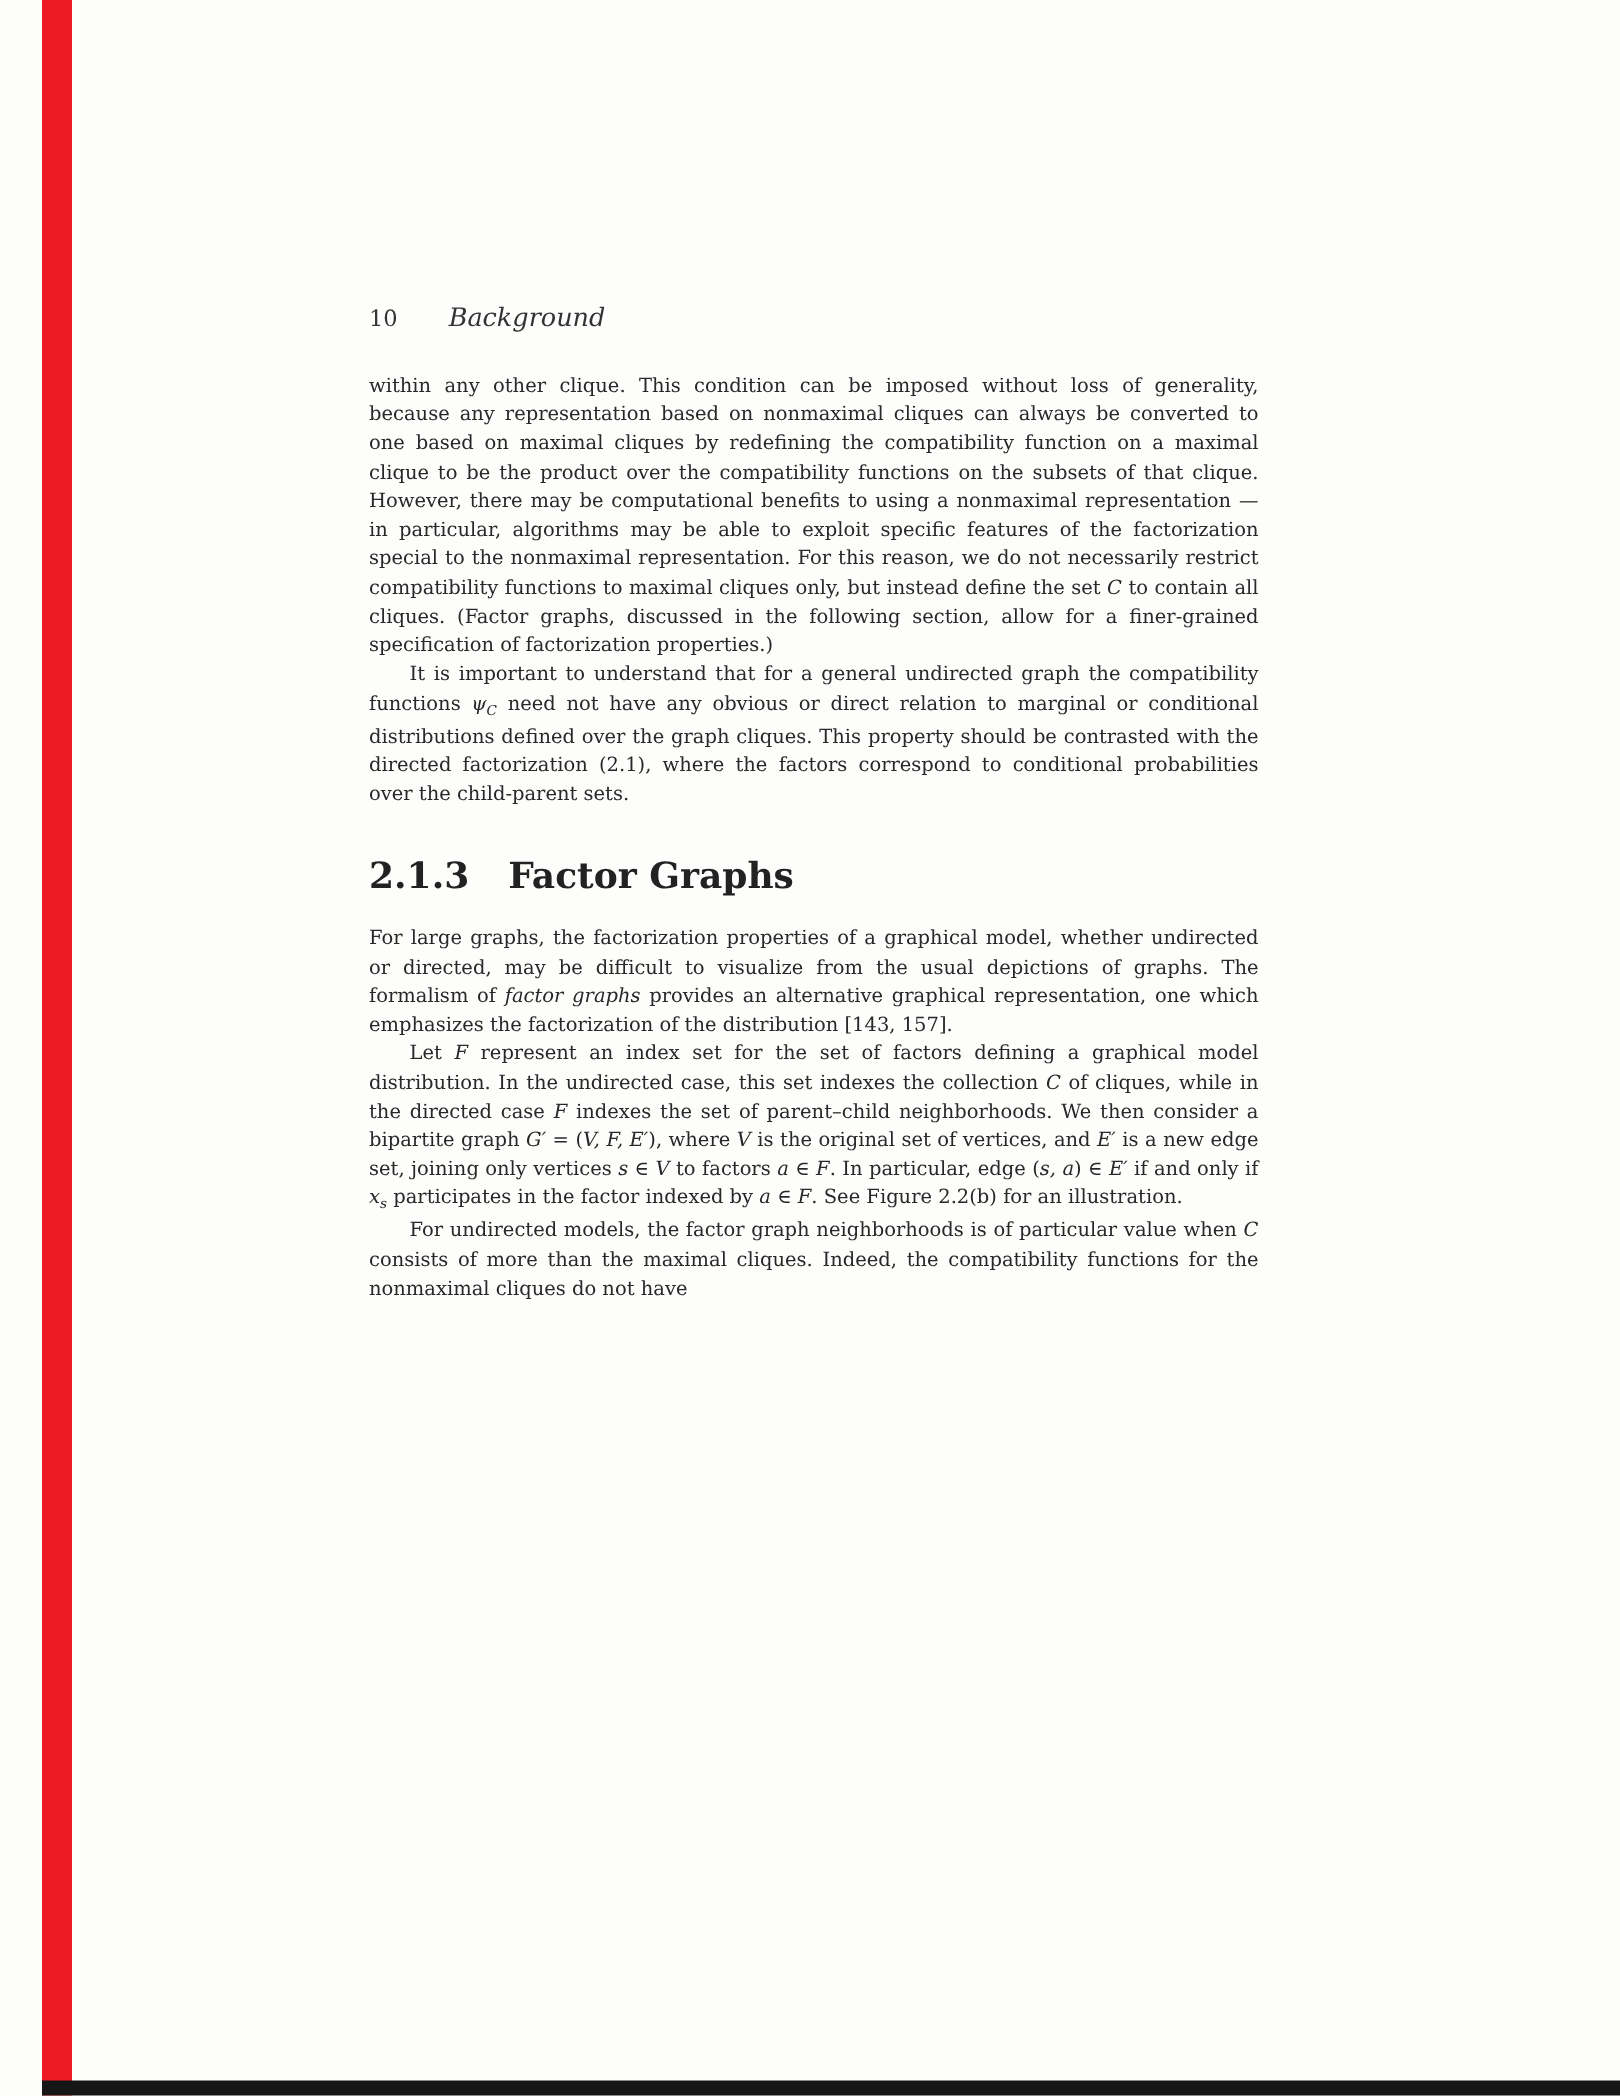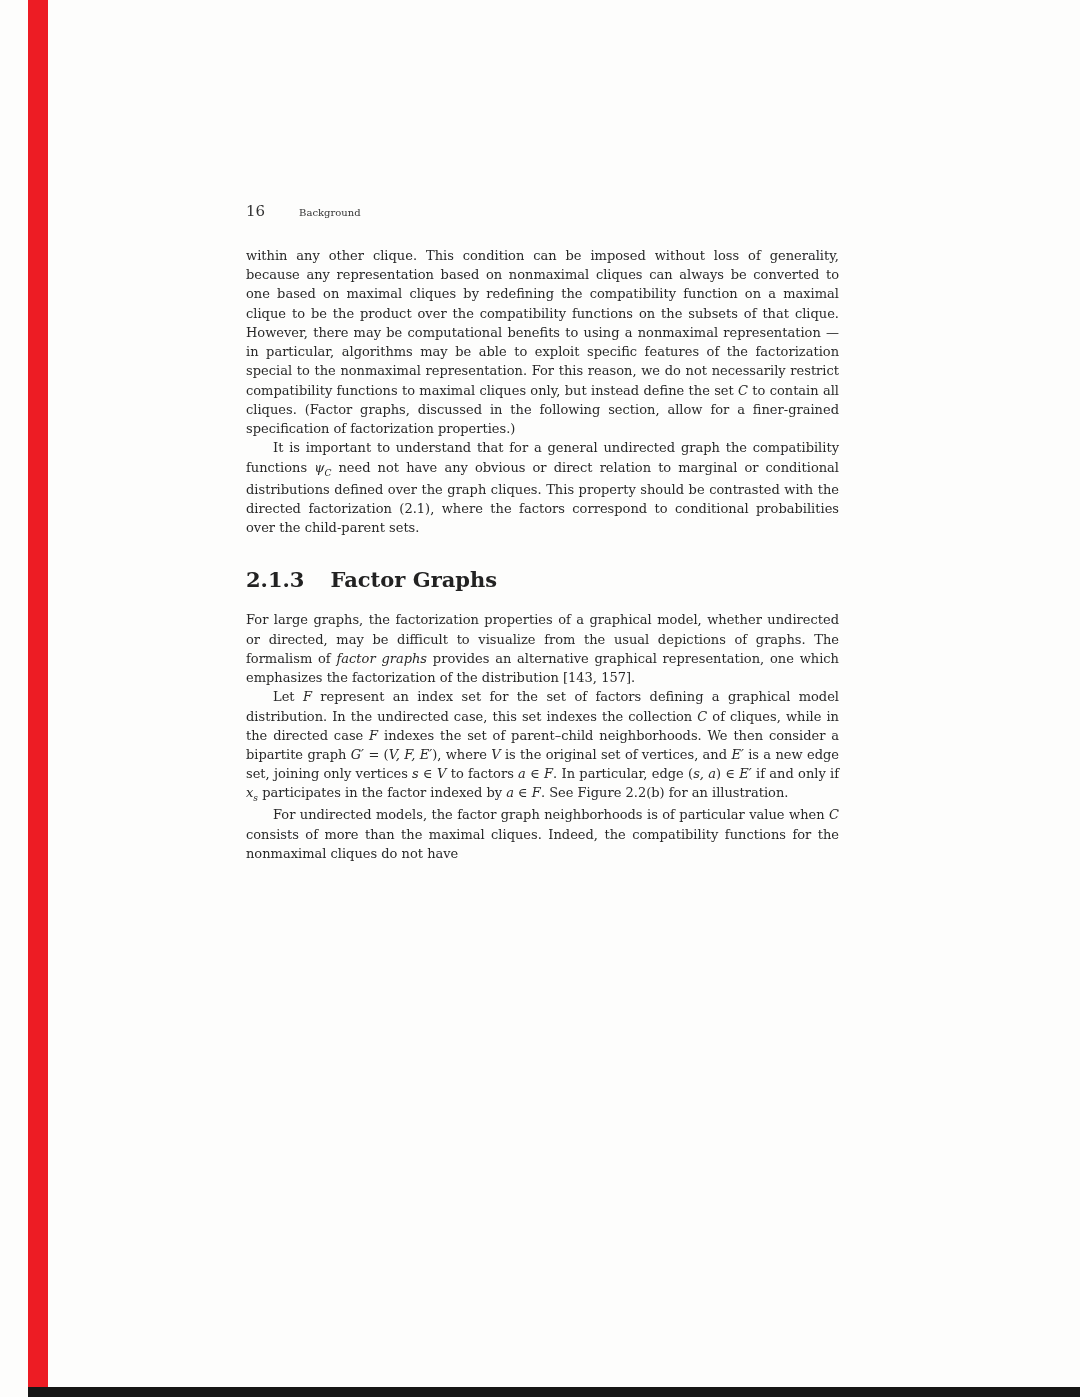--- a/index.html
+++ b/index.html
@@ -37,52 +37,52 @@
   }
   .running-header {
     display: flex;
     align-items: baseline;
     gap: 34px;
     font-size: 15px;
     color: #333;
     margin-bottom: 26px;
   }
   .running-header .pagenum { font-style: normal; }
-  .running-header .runtitle { font-size: 10px; }
+  .running-header .runtitle { font-style: italic; font-size: 17px; }
   .para {
     font-size: 13px;
     line-height: 1.48;
     text-align: justify;
     margin: 0;
     hyphens: auto;
   }
   .para.indent { text-indent: 27px; }
   .it { font-style: italic; }
   sub { font-size: 0.7em; }
   sub.it, sub .it { font-style: italic; }
   .section-heading {
-    font-size: 21px;
+    font-size: 24px;
     font-weight: bold;
     margin: 30px 0 18px 0;
     display: flex;
     gap: 26px;
     align-items: baseline;
     color: #222;
   }
 </style>
 </head>
 <body>
 
 <div class="spine"></div>
 <div class="bottom-edge"></div>
 
 <div class="page">
 
   <div class="running-header">
-    <span class="pagenum">16</span>
+    <span class="pagenum">10</span>
     <span class="runtitle">Background</span>
   </div>
 
   <p class="para"><span>within any other clique. This condition can be imposed without loss of generality, because any representation based on nonmaximal cliques can always be converted to one based on maximal cliques by redefining the compatibility function on a maximal clique to be the product over the compatibility functions on the subsets of that clique. However, there may be computational benefits to using a nonmaximal representation — in particular, algorithms may be able to exploit specific features of the factorization special to the nonmaximal representation. For this reason, we do not necessarily restrict compatibility functions to maximal cliques only, but instead define the set </span><span class="it">C</span><span> to contain all cliques. (Factor graphs, discussed in the following section, allow for a finer-grained specification of factorization properties.)</span></p>
 
   <p class="para indent"><span>It is important to understand that for a general undirected graph the compatibility functions </span><span class="it">ψ</span><sub class="it">C</sub><span> need not have any obvious or direct relation to marginal or conditional distributions defined over the graph cliques. This property should be contrasted with the directed factorization (2.1), where the factors correspond to conditional probabilities over the child-parent sets.</span></p>
 
   <h2 class="section-heading">
     <span>2.1.3</span>
     <span>Factor Graphs</span>

